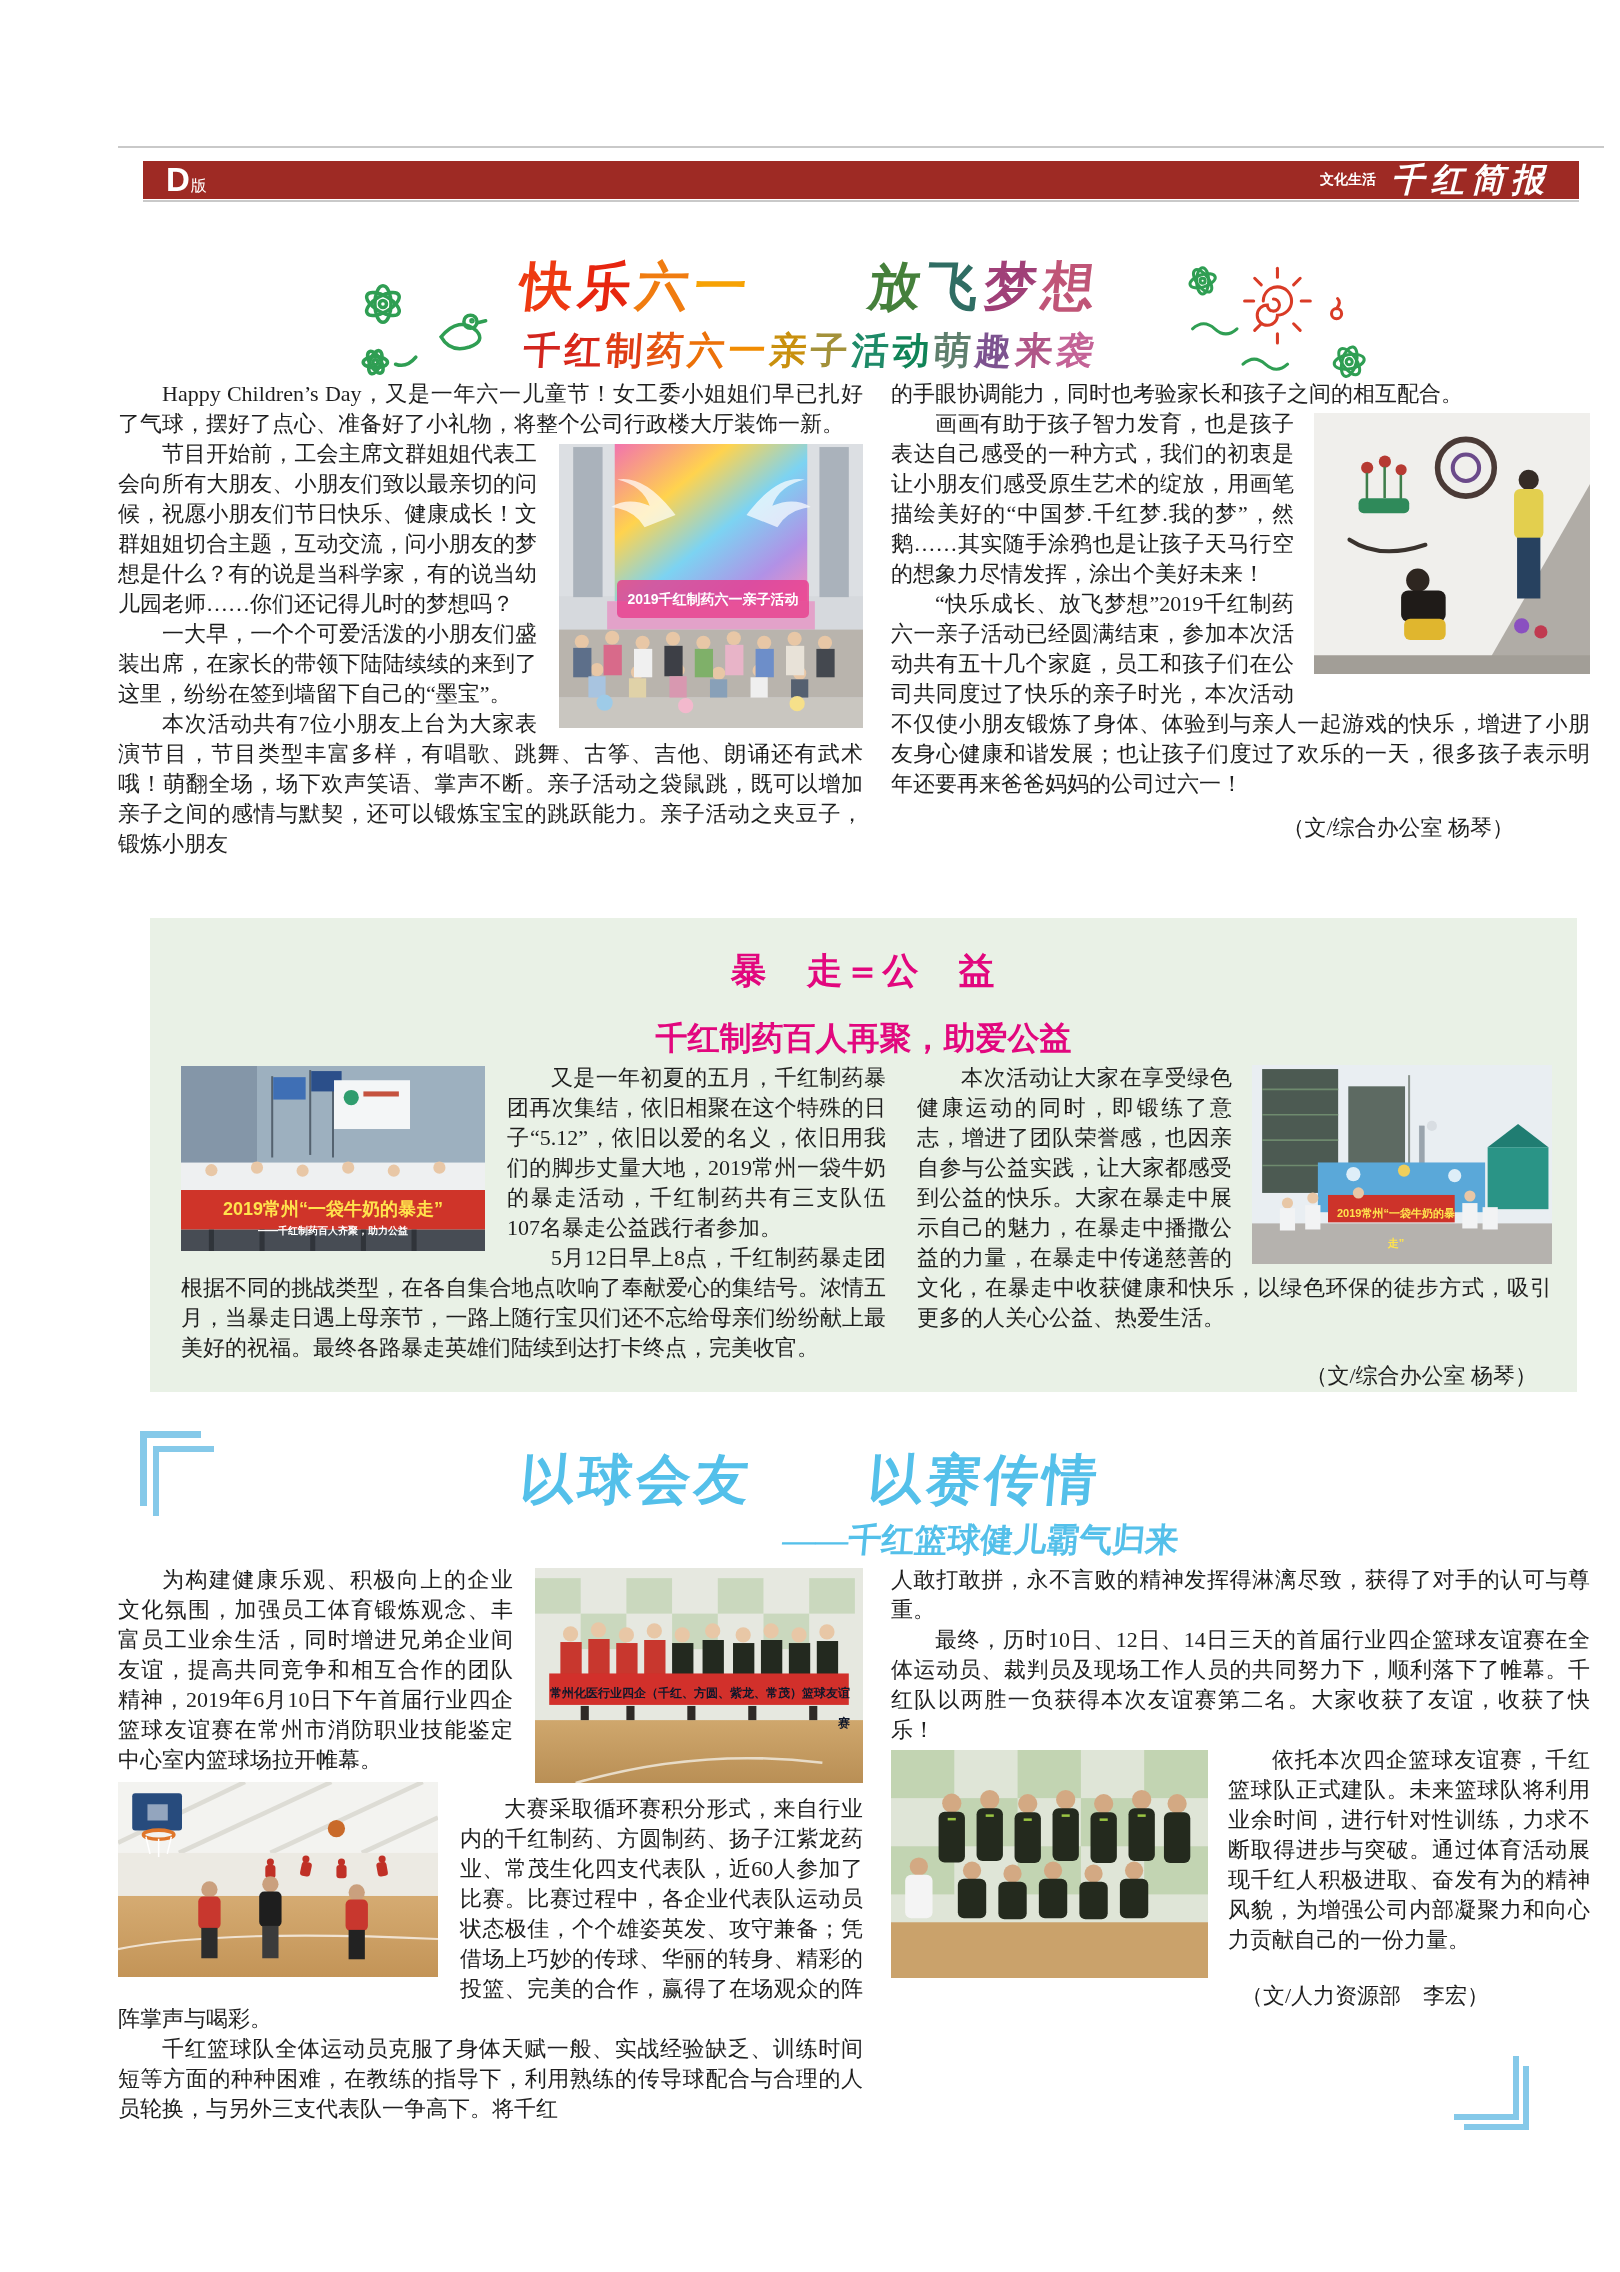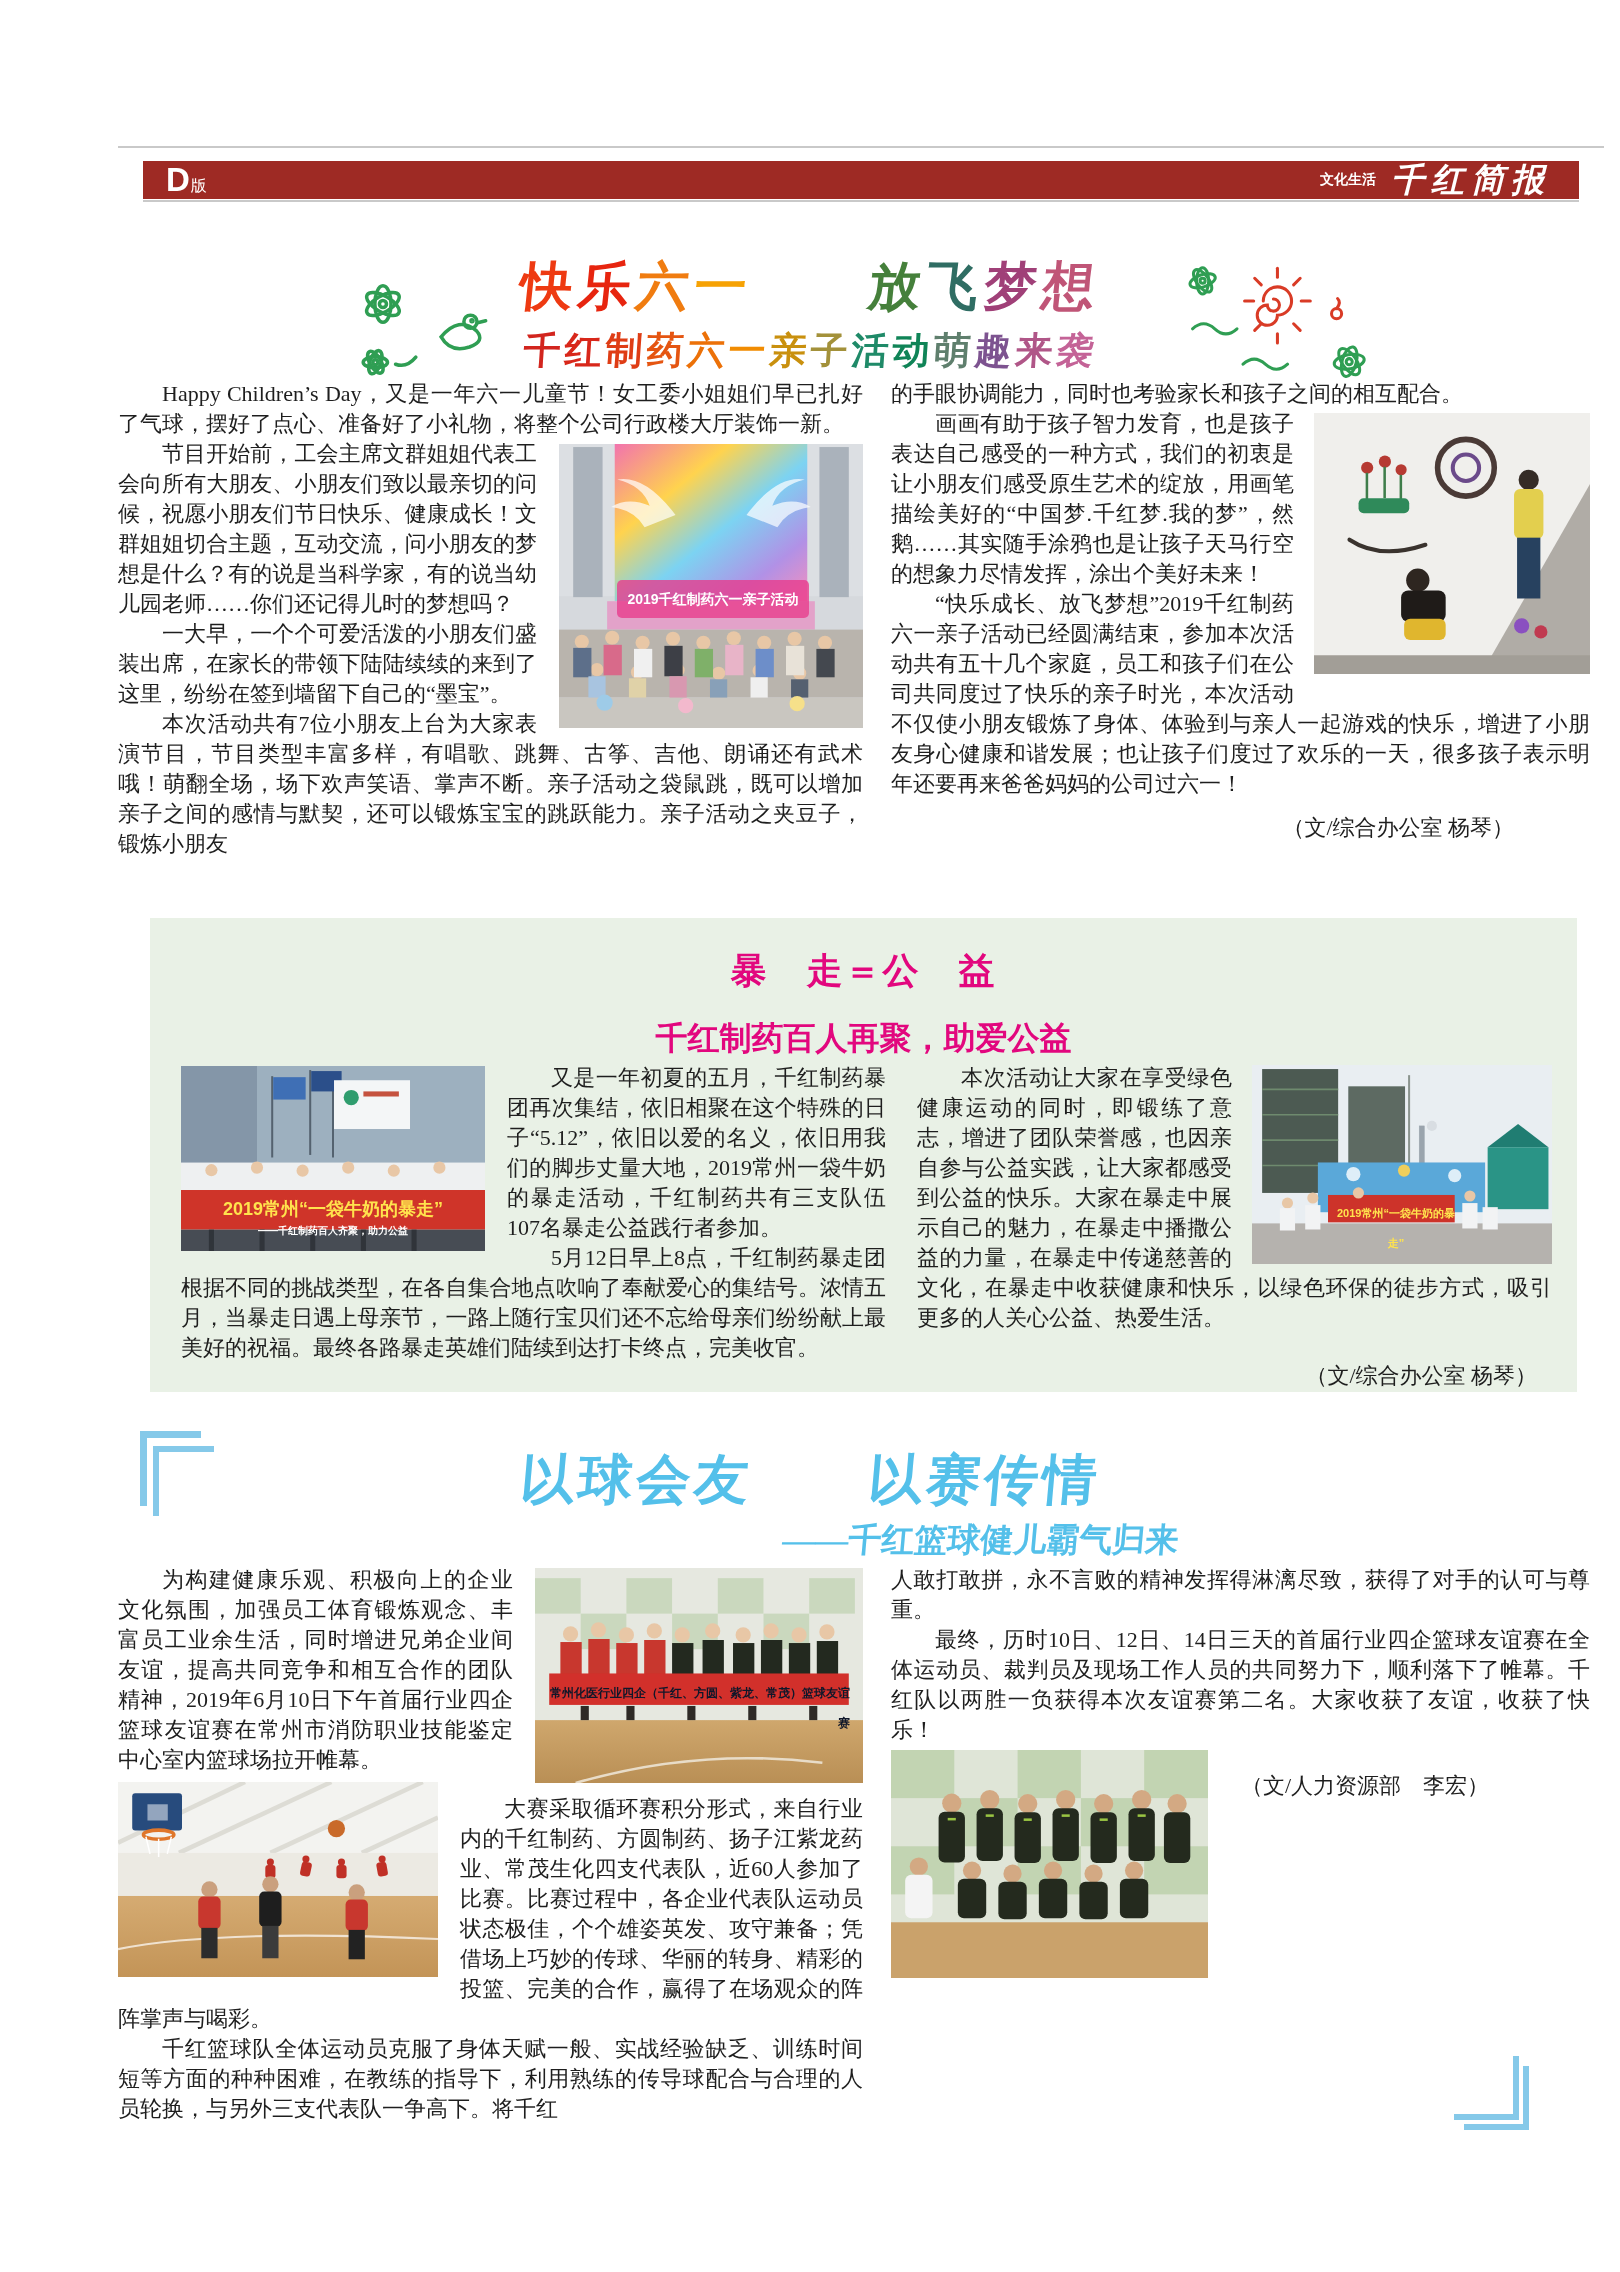--- a/index.html
+++ b/index.html
@@ -512,20 +512,21 @@
           <g fill="#aee04a" opacity=".85">
             <rect x="112" y="134" width="16" height="5"></rect>
               <rect x="187" y="127" width="16" height="5"></rect>
               <rect x="262" y="135" width="16" height="5"></rect>
             <rect x="337" y="127" width="16" height="5"></rect>
               <rect x="412" y="135" width="16" height="5"></rect>
               <rect x="487" y="127" width="16" height="5"></rect>
           </g>
         </svg>
       </div>
+      <p>依托本次四企篮球友谊赛，千红篮球队正式建队。未来篮球队将利用业余时间，进行针对性训练，力求不断取得进步与突破。通过体育活动展现千红人积极进取、奋发有为的精神风貌，为增强公司内部凝聚力和向心力贡献自己的一份力量。</p>
       <span class="byline">（文/人力资源部　李宏）</span>
     </div>
 
     <div class="br br-br-i"></div>
     <div class="br br-br-o"></div>
   </section>
 
 </div>
 
 

